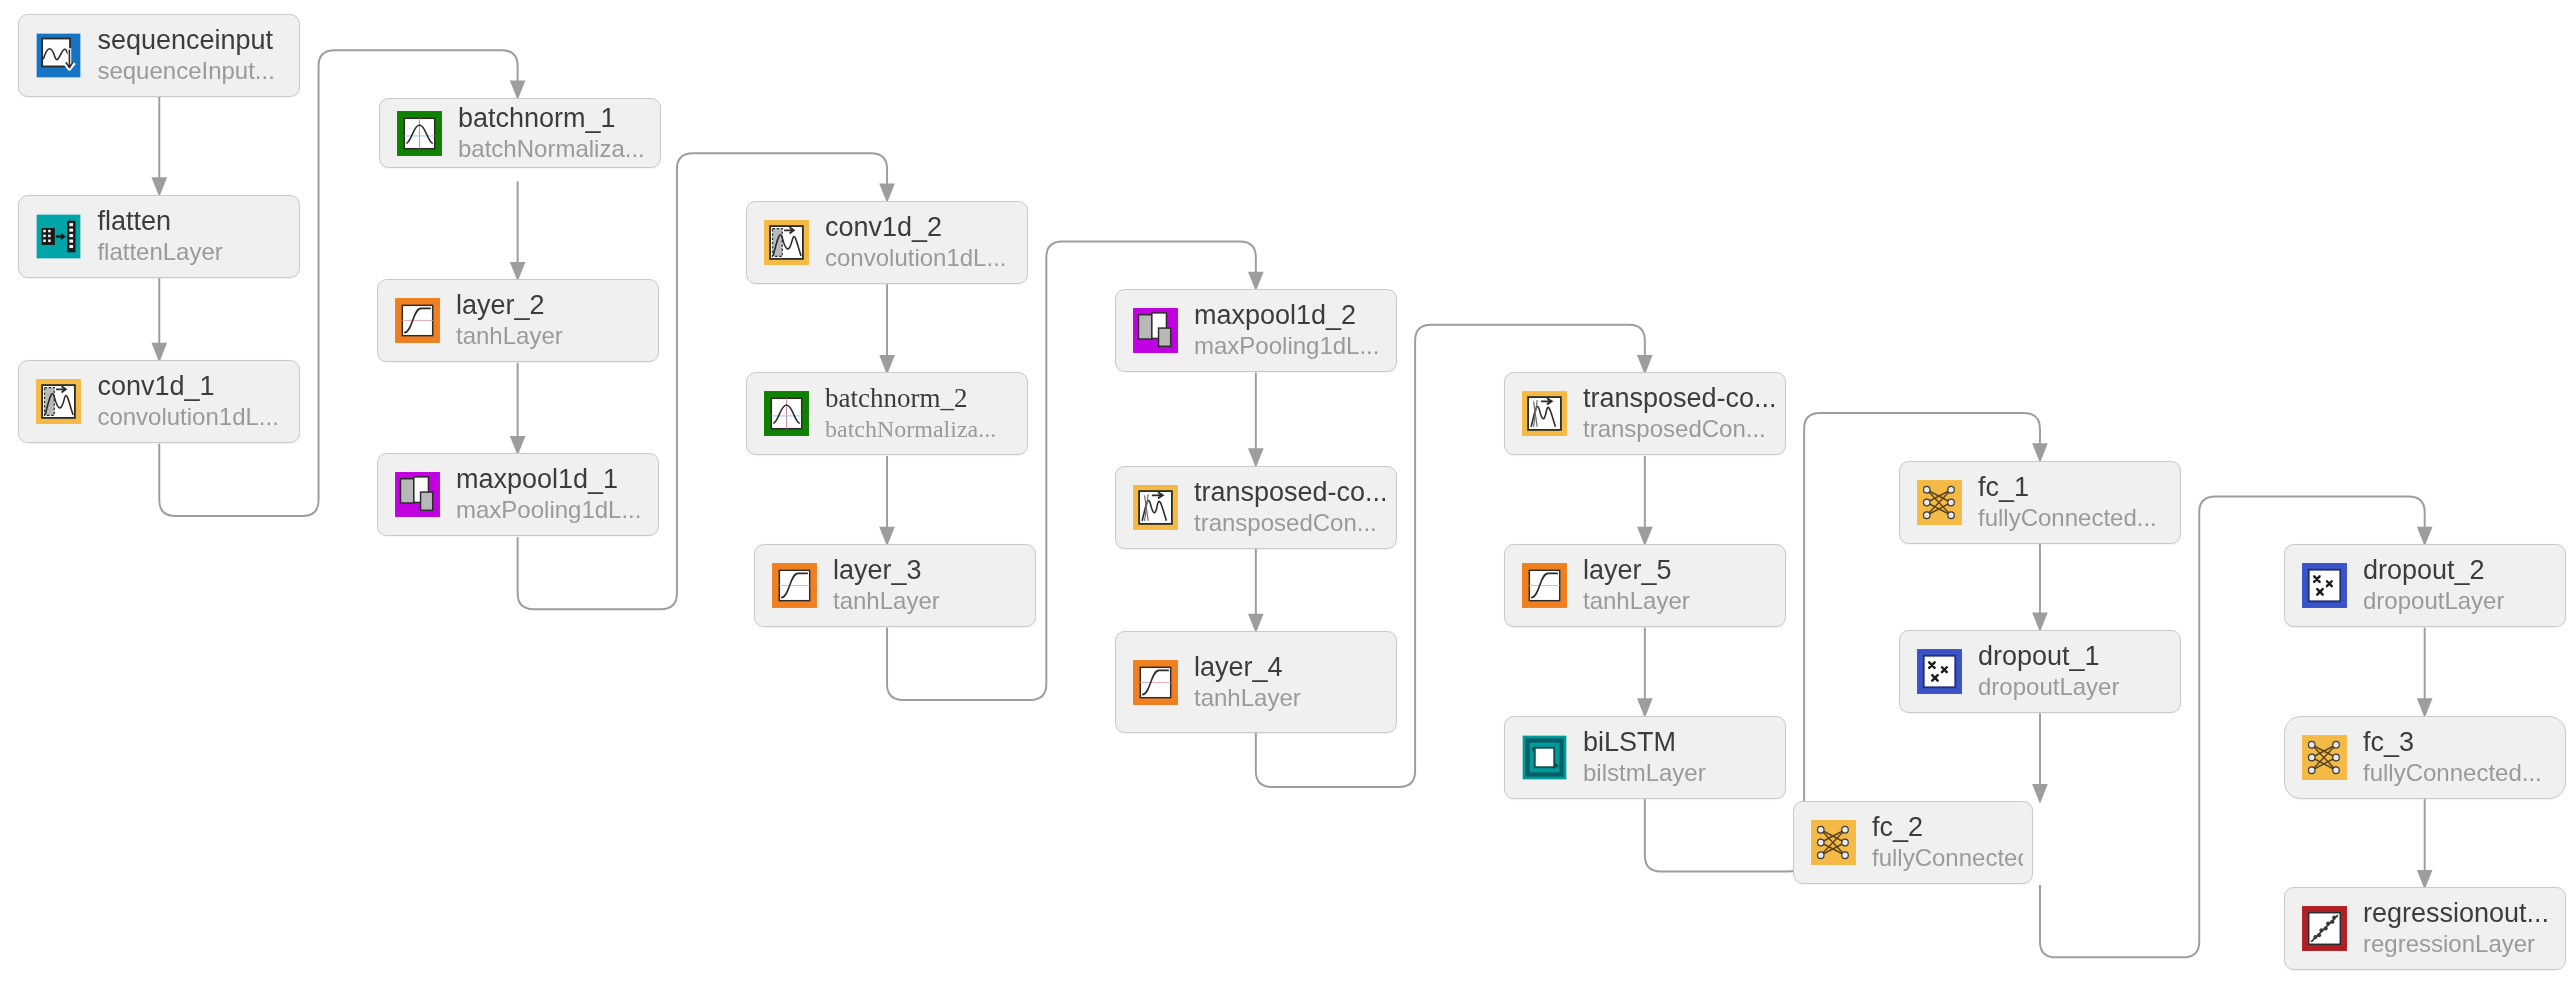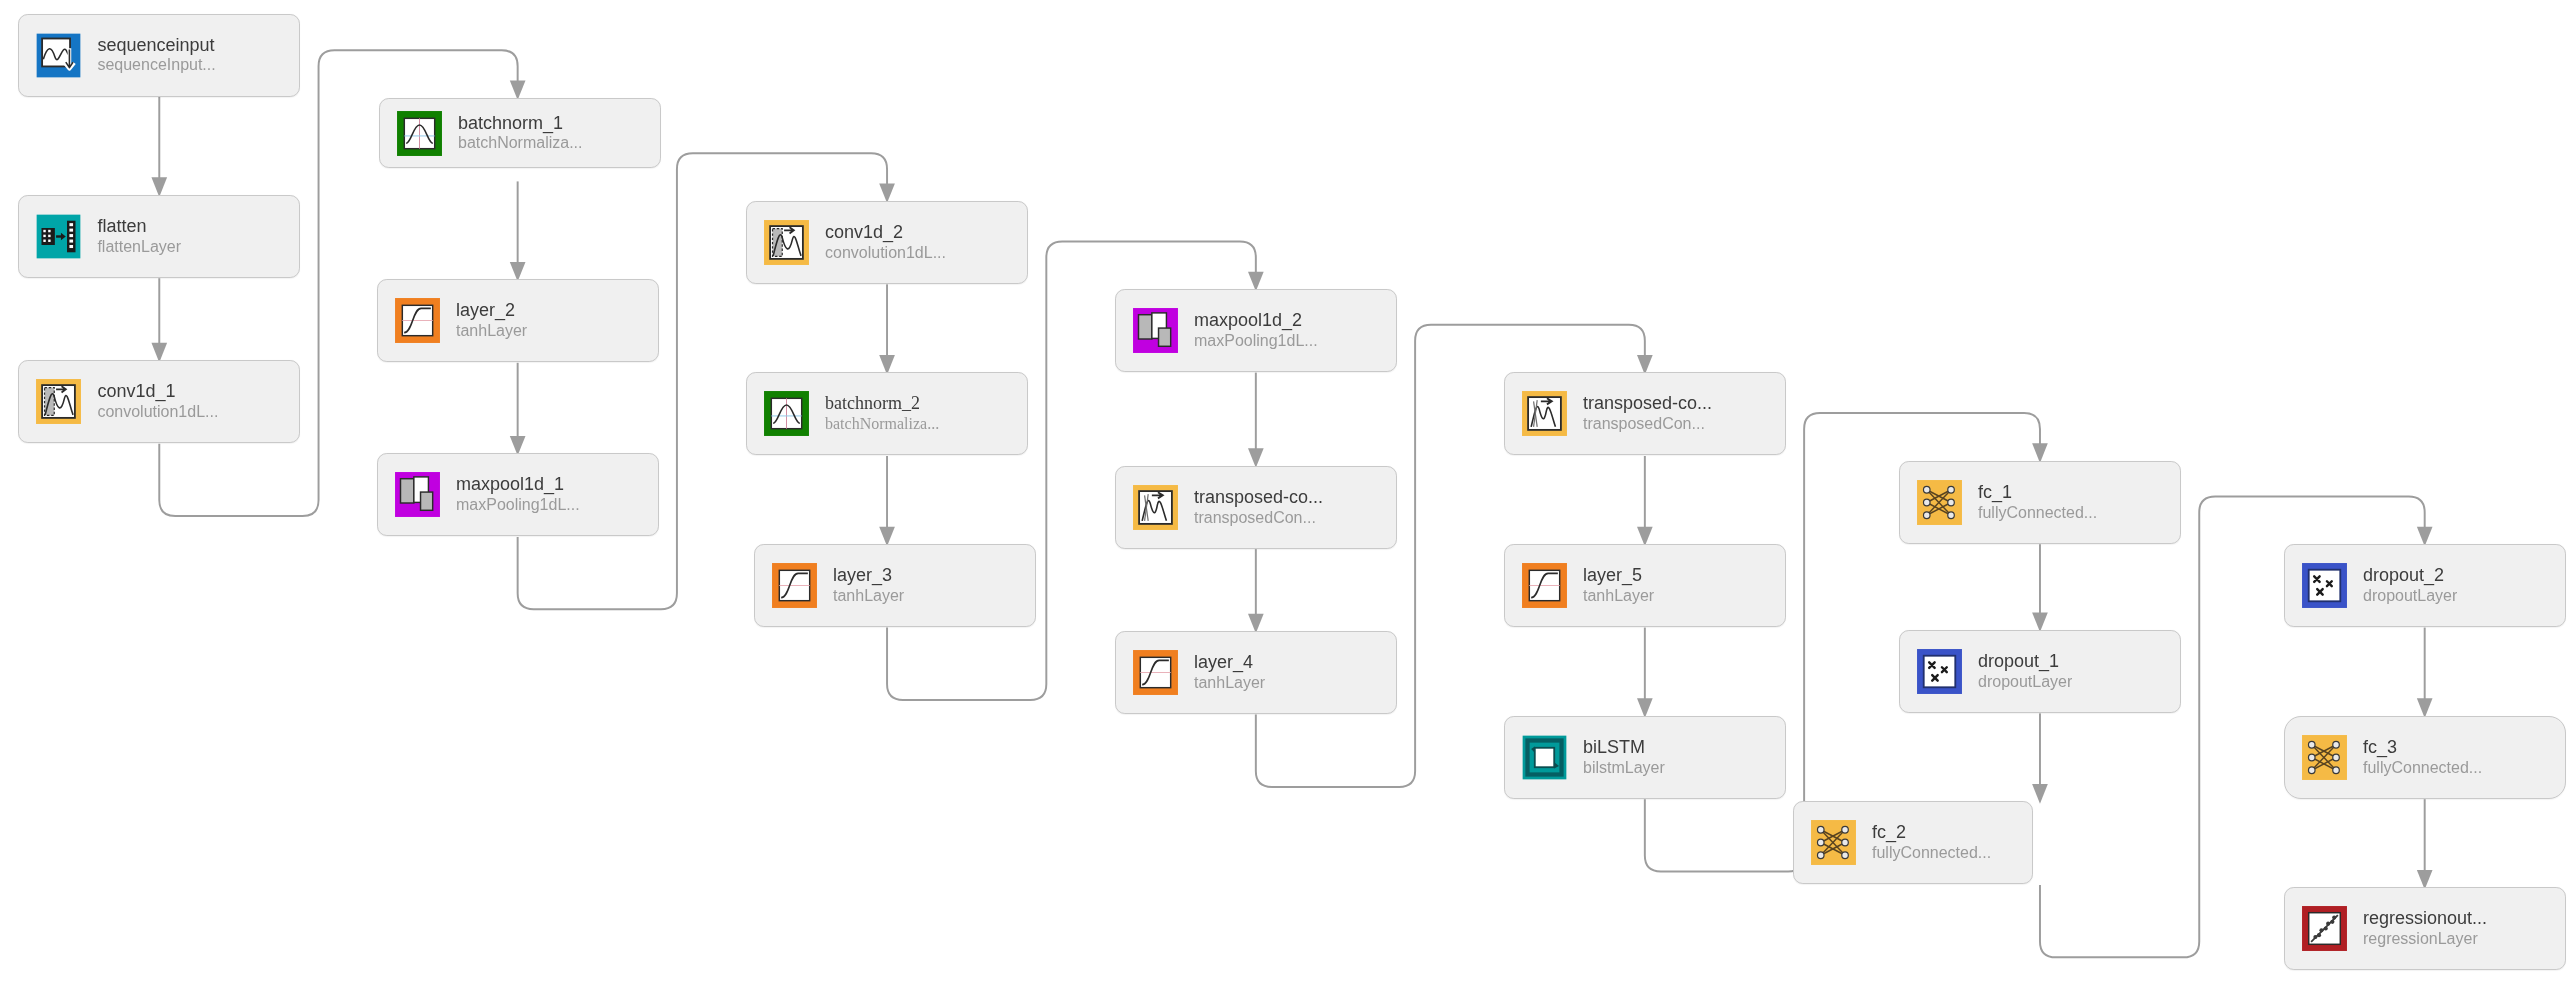--- a/index.html
+++ b/index.html
@@ -42,28 +42,28 @@
   .node-icon svg{display:block;width:51px;height:51px;}
 
   .node-text{
     display:flex;
     flex-direction:column;
     justify-content:center;
     overflow:hidden;
     padding-right:8.6px;
   }
   .node-title{
-    font-size:18px;
+    font-size:27px;
     color:#3c3c3c;
     line-height:1.18;
     white-space:nowrap;
     overflow:hidden;
   }
   .node-sub{
-    font-size:16px;
+    font-size:24px;
     color:#9a9a9a;
     line-height:1.18;
     white-space:nowrap;
     overflow:hidden;
   }
 </style>
 </head>
 <body>
 
 <div id="canvas">
@@ -271,21 +271,21 @@
               <path d="M30 20 L24 64"></path>
         </g>
         <path d="M36 22 L52 22 M46 17 L54 22 L46 27" stroke="#2b2b2b" stroke-width="3" fill="none"></path>
       </svg>
         </div>
         <div class="node-text">
           <div class="node-title">transposed-co...</div>
           <div class="node-sub">transposedCon...</div>
         </div>
       </div>
-      <div class="node" style="left: 1115px; top: 631px; width: 282px; height: 83px;">
+      <div class="node" style="left: 1115px; top: 631px; width: 282px; height: 102px;">
         <div class="node-icon">
           <svg viewBox="0 0 84 84">
         <rect x="5" y="5" width="74" height="74" fill="#f07f20"></rect>
         <rect x="17" y="17" width="50" height="50" fill="#ffffff" stroke="#2b2b2b" stroke-width="2.4"></rect>
         <path d="M17 42 L67 42" stroke="#e8b0b8" stroke-width="1.6"></path>
         <path d="M20 62 C34 62 34 22 48 22 L64 22" stroke="#2b2b2b" stroke-width="2.6" fill="none"></path>
       </svg>
         </div>
         <div class="node-text">
           <div class="node-title">layer_4</div>

